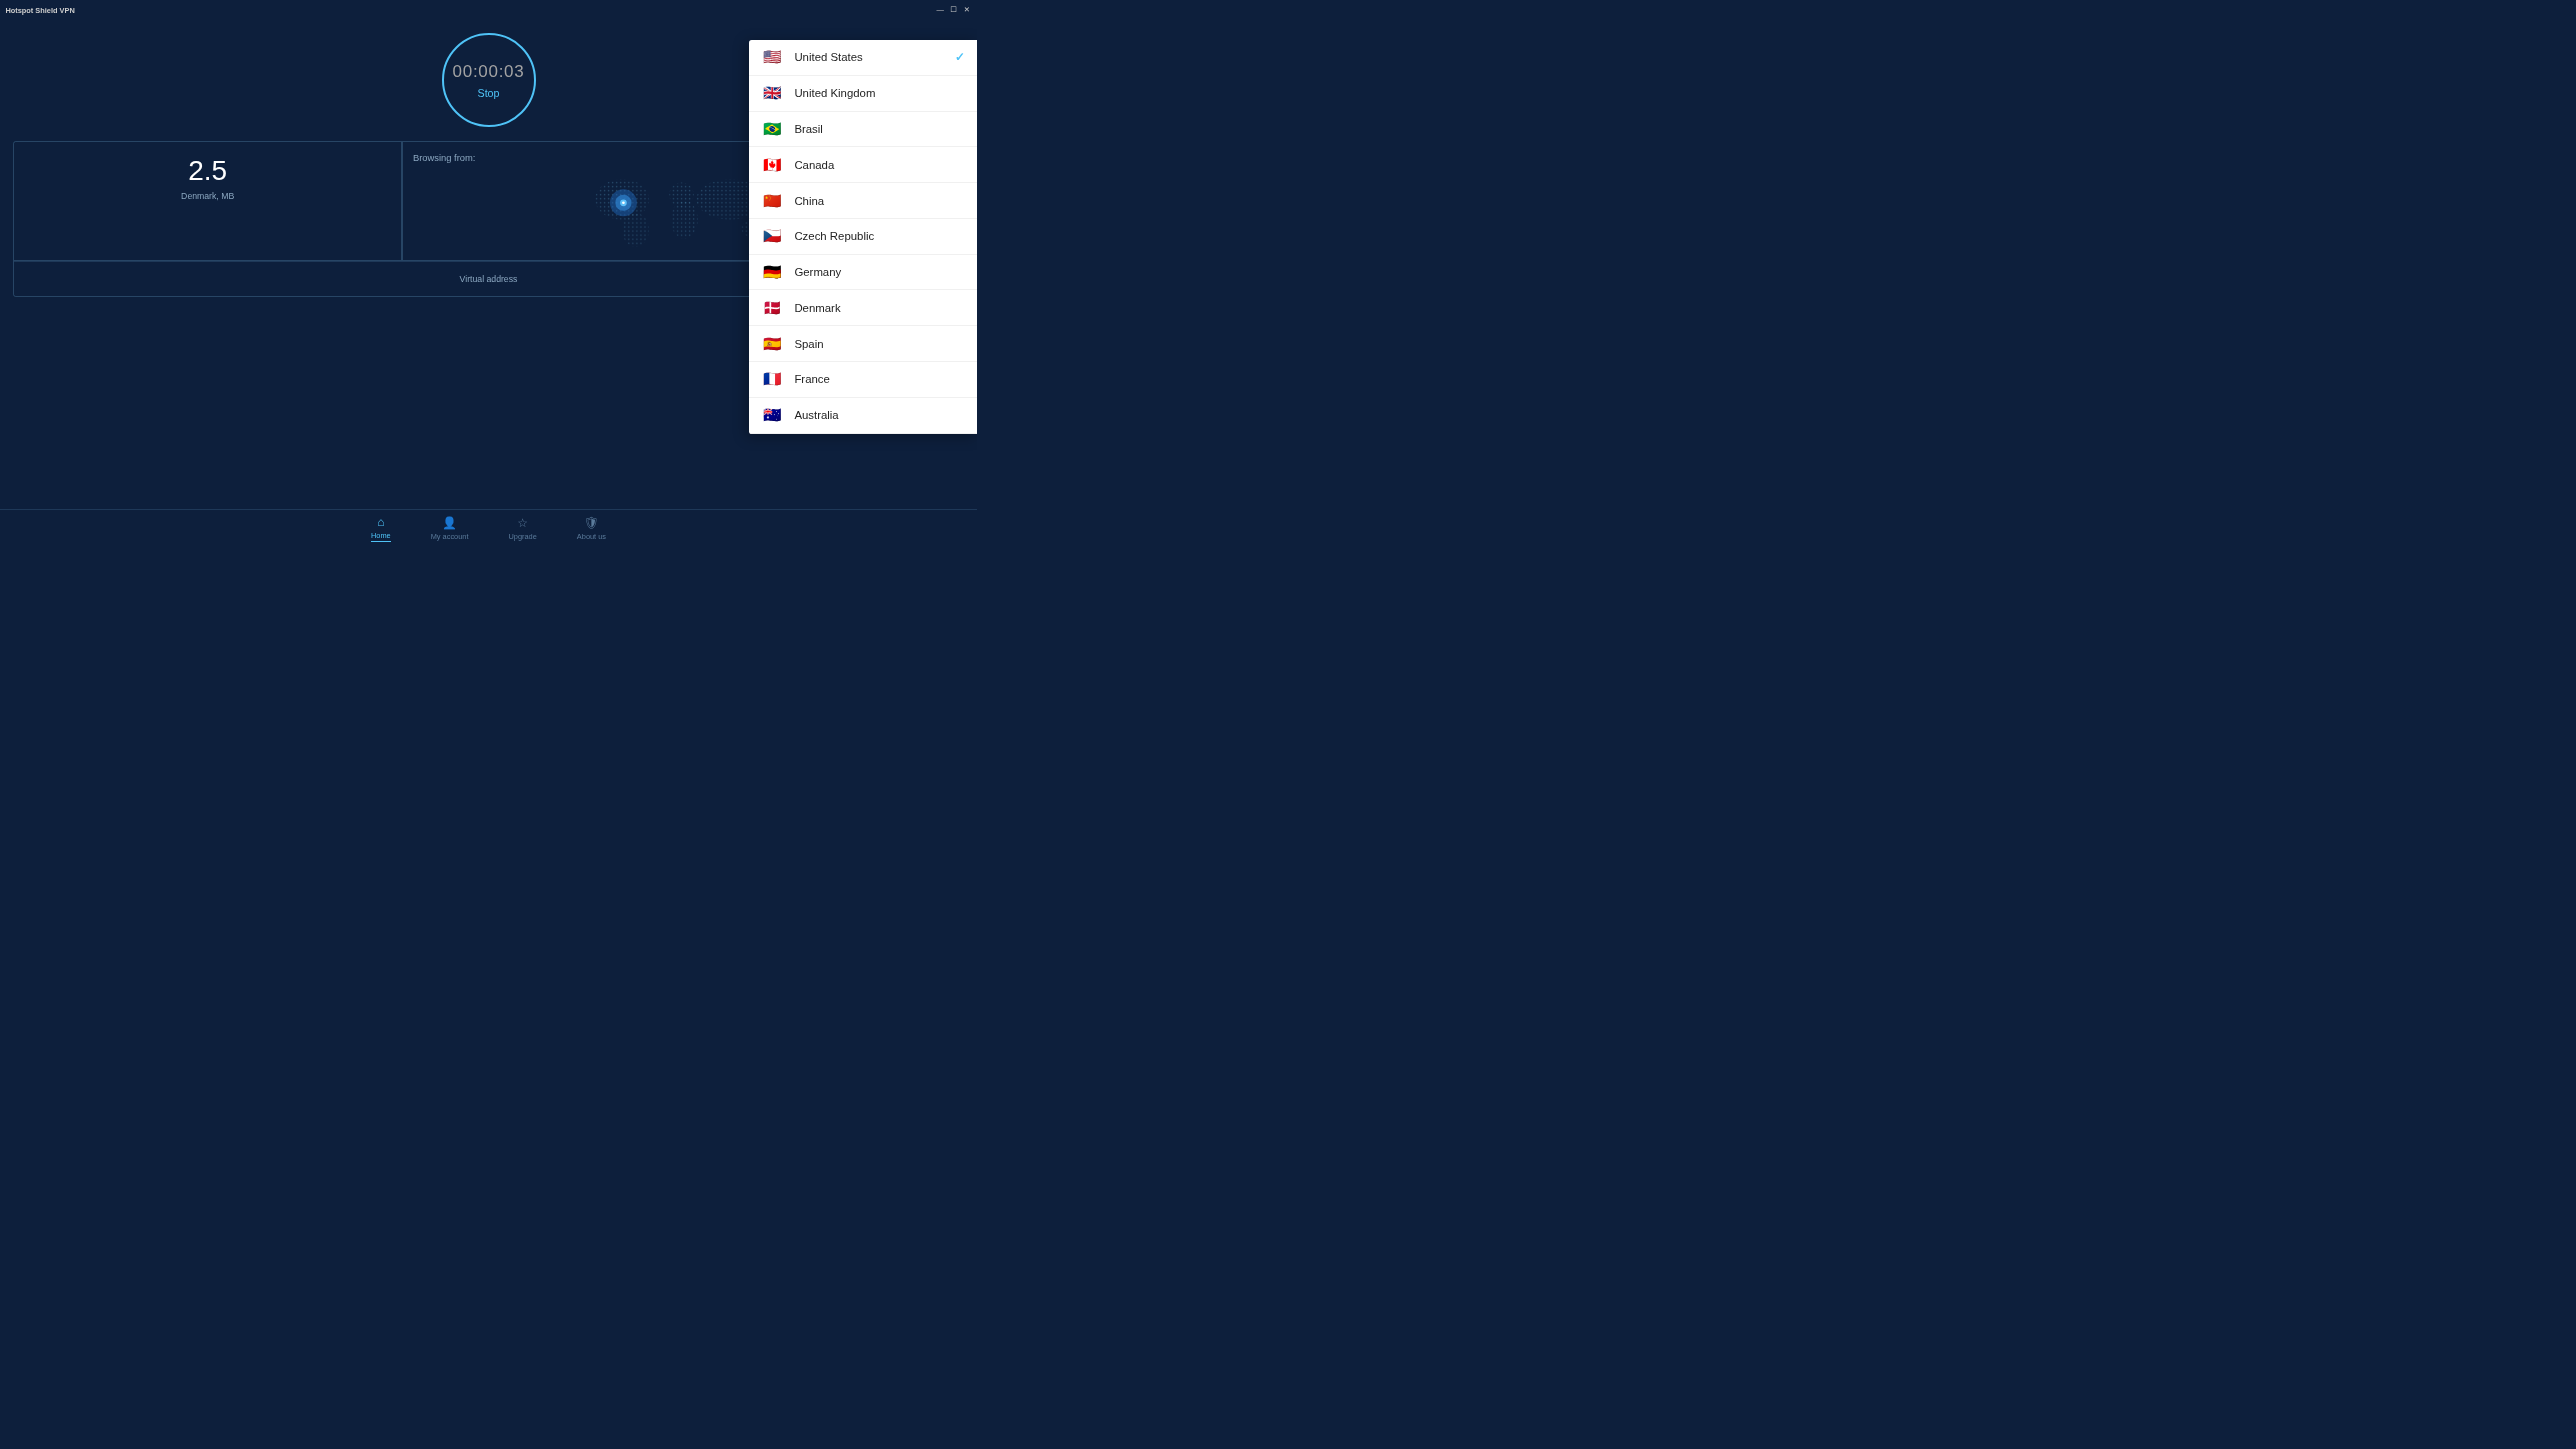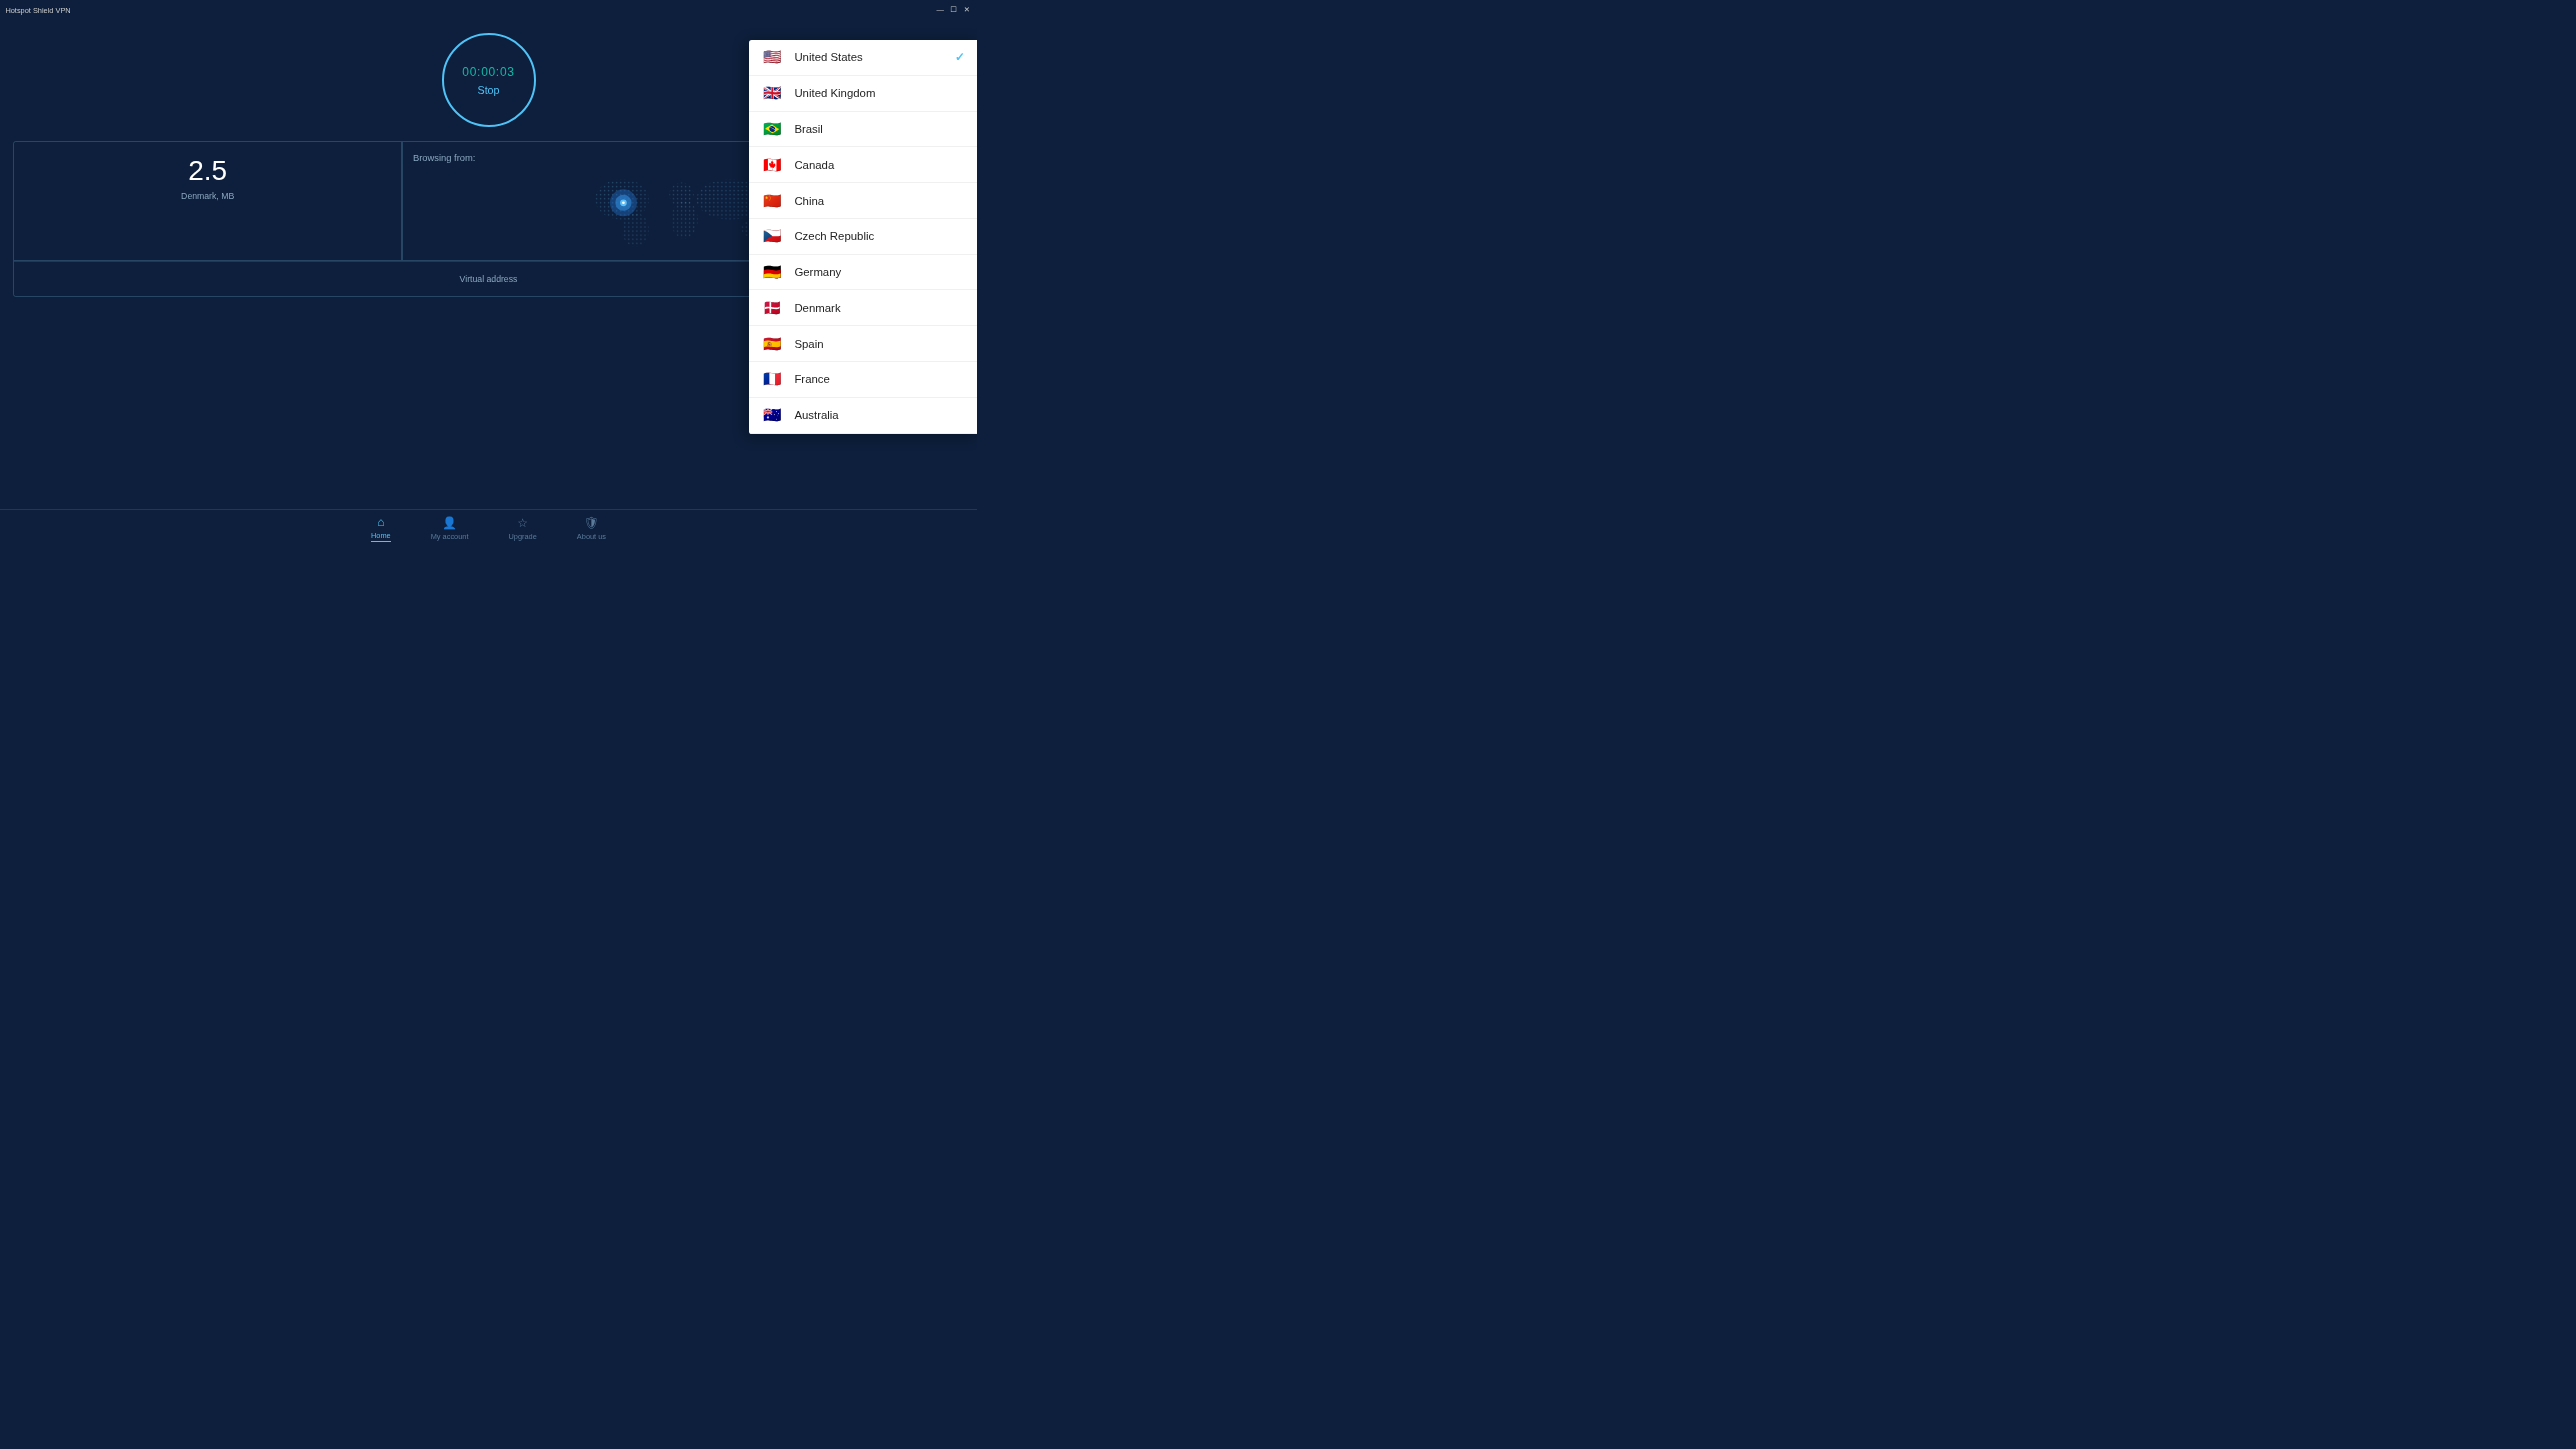--- a/index.html
+++ b/index.html
@@ -21,20 +21,21 @@
       height: 20px;
       background: #0d1f3c;
       padding: 0 5.4px;
       position: relative;
       z-index: 10;
     }
 
     .title-bar-title {
       font-size: 7.4px;
       color: #ccc;
+      font-weight: bold;
     }
 
     .title-bar-controls {
       display: flex;
       gap: 4px;
     }
 
     .title-bar-btn {
       width: 9.4px;
       height: 9.4px;
@@ -69,22 +70,22 @@
       border-radius: 50%;
       border: 2px solid #4fc3f7;
       display: flex;
       flex-direction: column;
       align-items: center;
       justify-content: center;
       background: transparent;
     }
 
     .timer-time {
-      color: #14b8a6;
-      font-size: 12px;
+      color: #a3a3a3;
+      font-size: 17px;
       font-weight: 300;
       letter-spacing: 0.7px;
     }
 
     .timer-stop {
       color: #4fc3f7;
       font-size: 10.7px;
       margin-top: 5px;
       cursor: pointer;
     }

